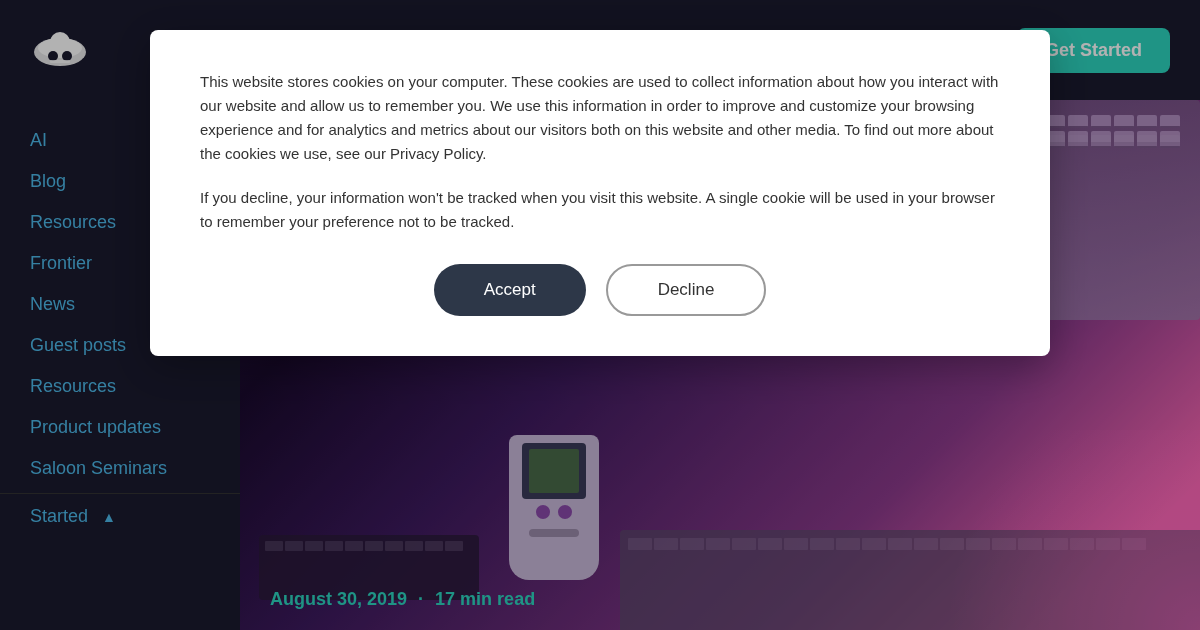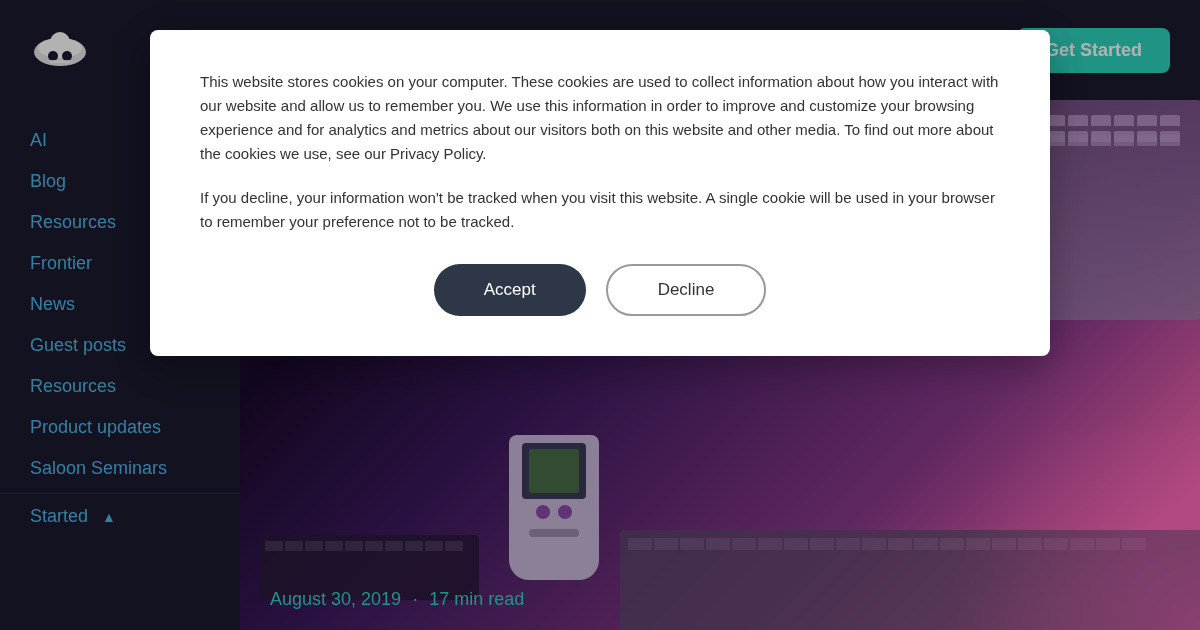--- a/index.html
+++ b/index.html
@@ -81,21 +81,21 @@
       overflow: hidden;
     }
 
     
     .date-stamp {
       position: absolute;
       bottom: 20px;
       left: 30px;
       color: #2dd4bf;
       font-size: 18px;
-      font-weight: 400;
+      font-weight: 700;
       z-index: 10;
     }
 
     
     .modal-overlay {
       position: fixed;
       inset: 0;
       background: rgba(0,0,0,0.3);
       z-index: 100;
       display: flex;

